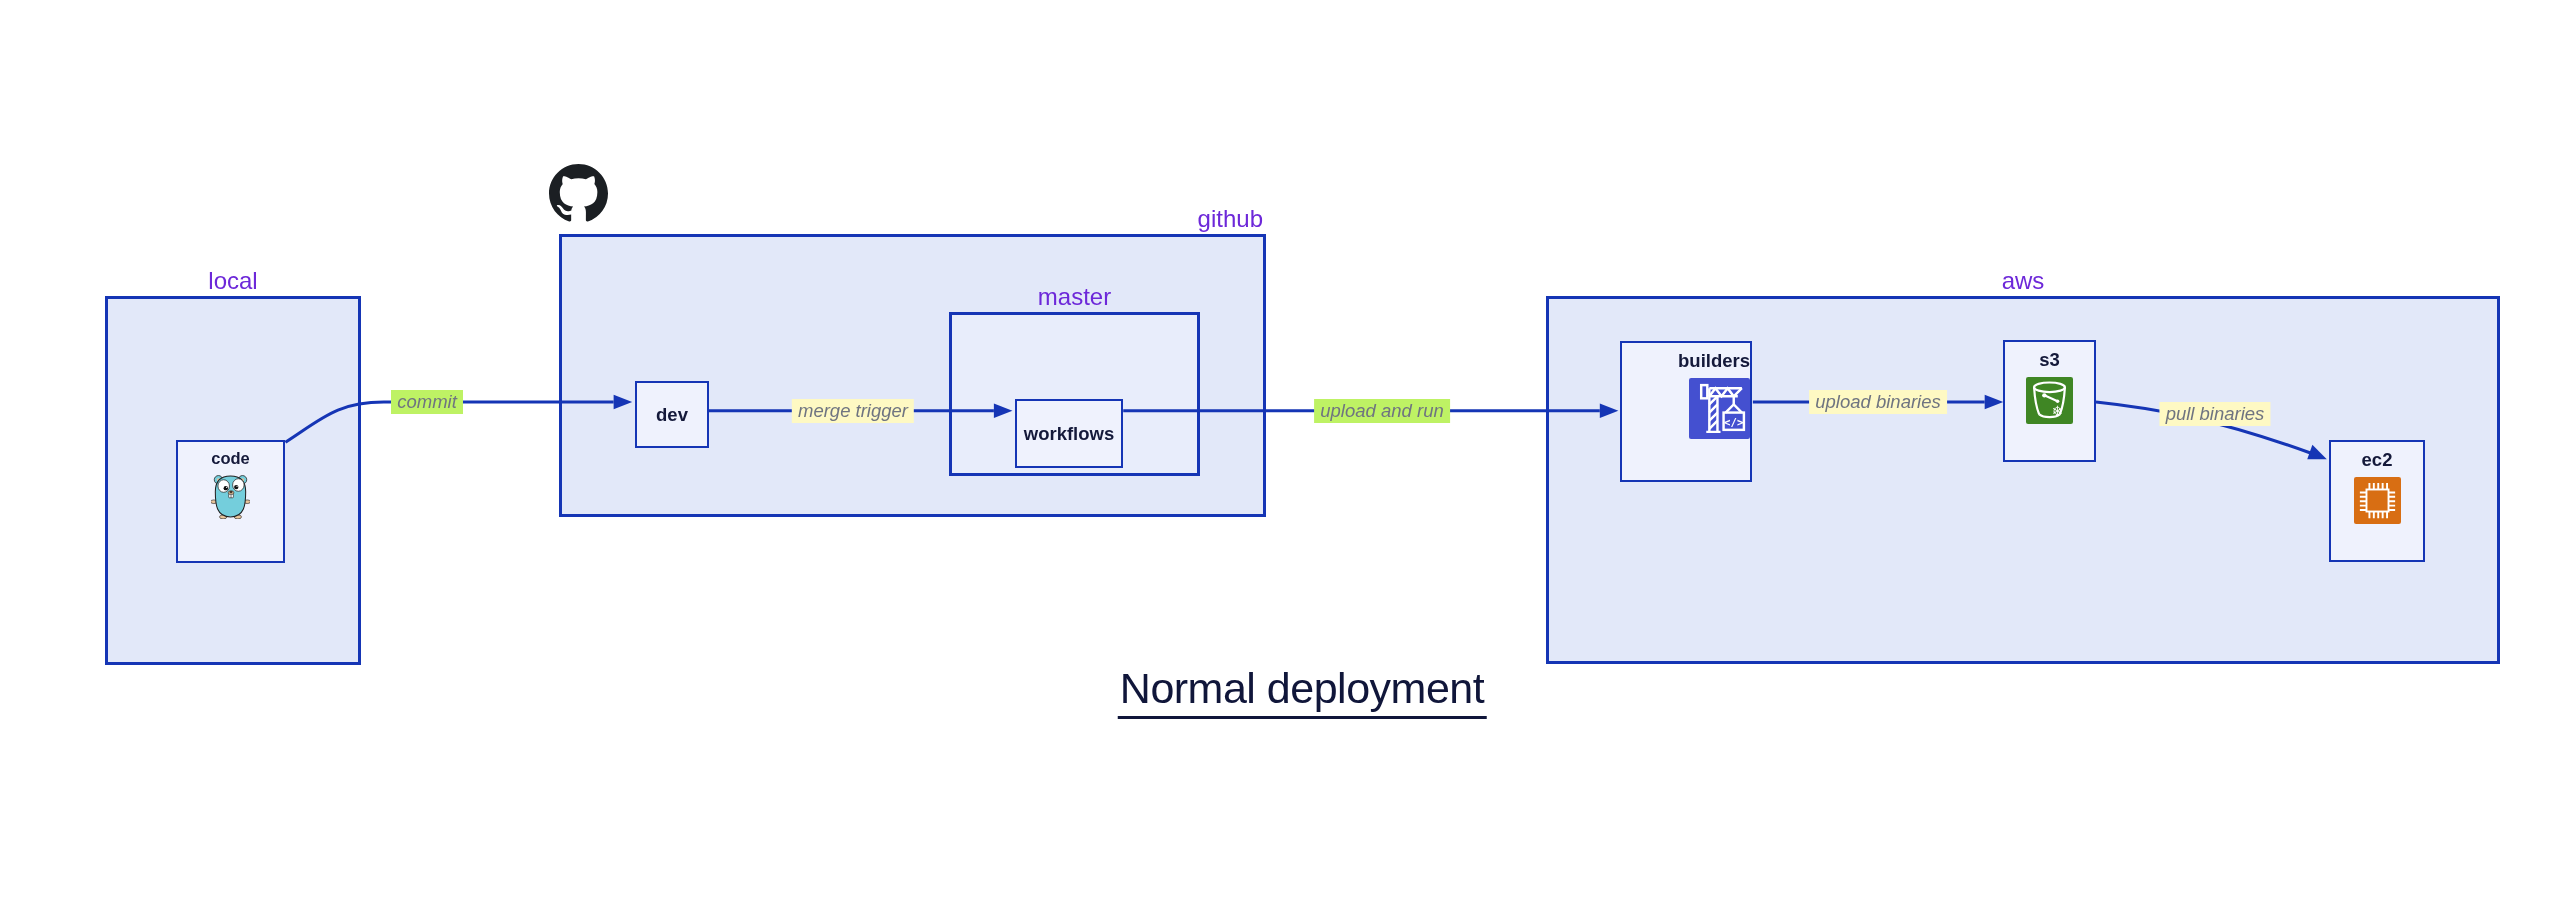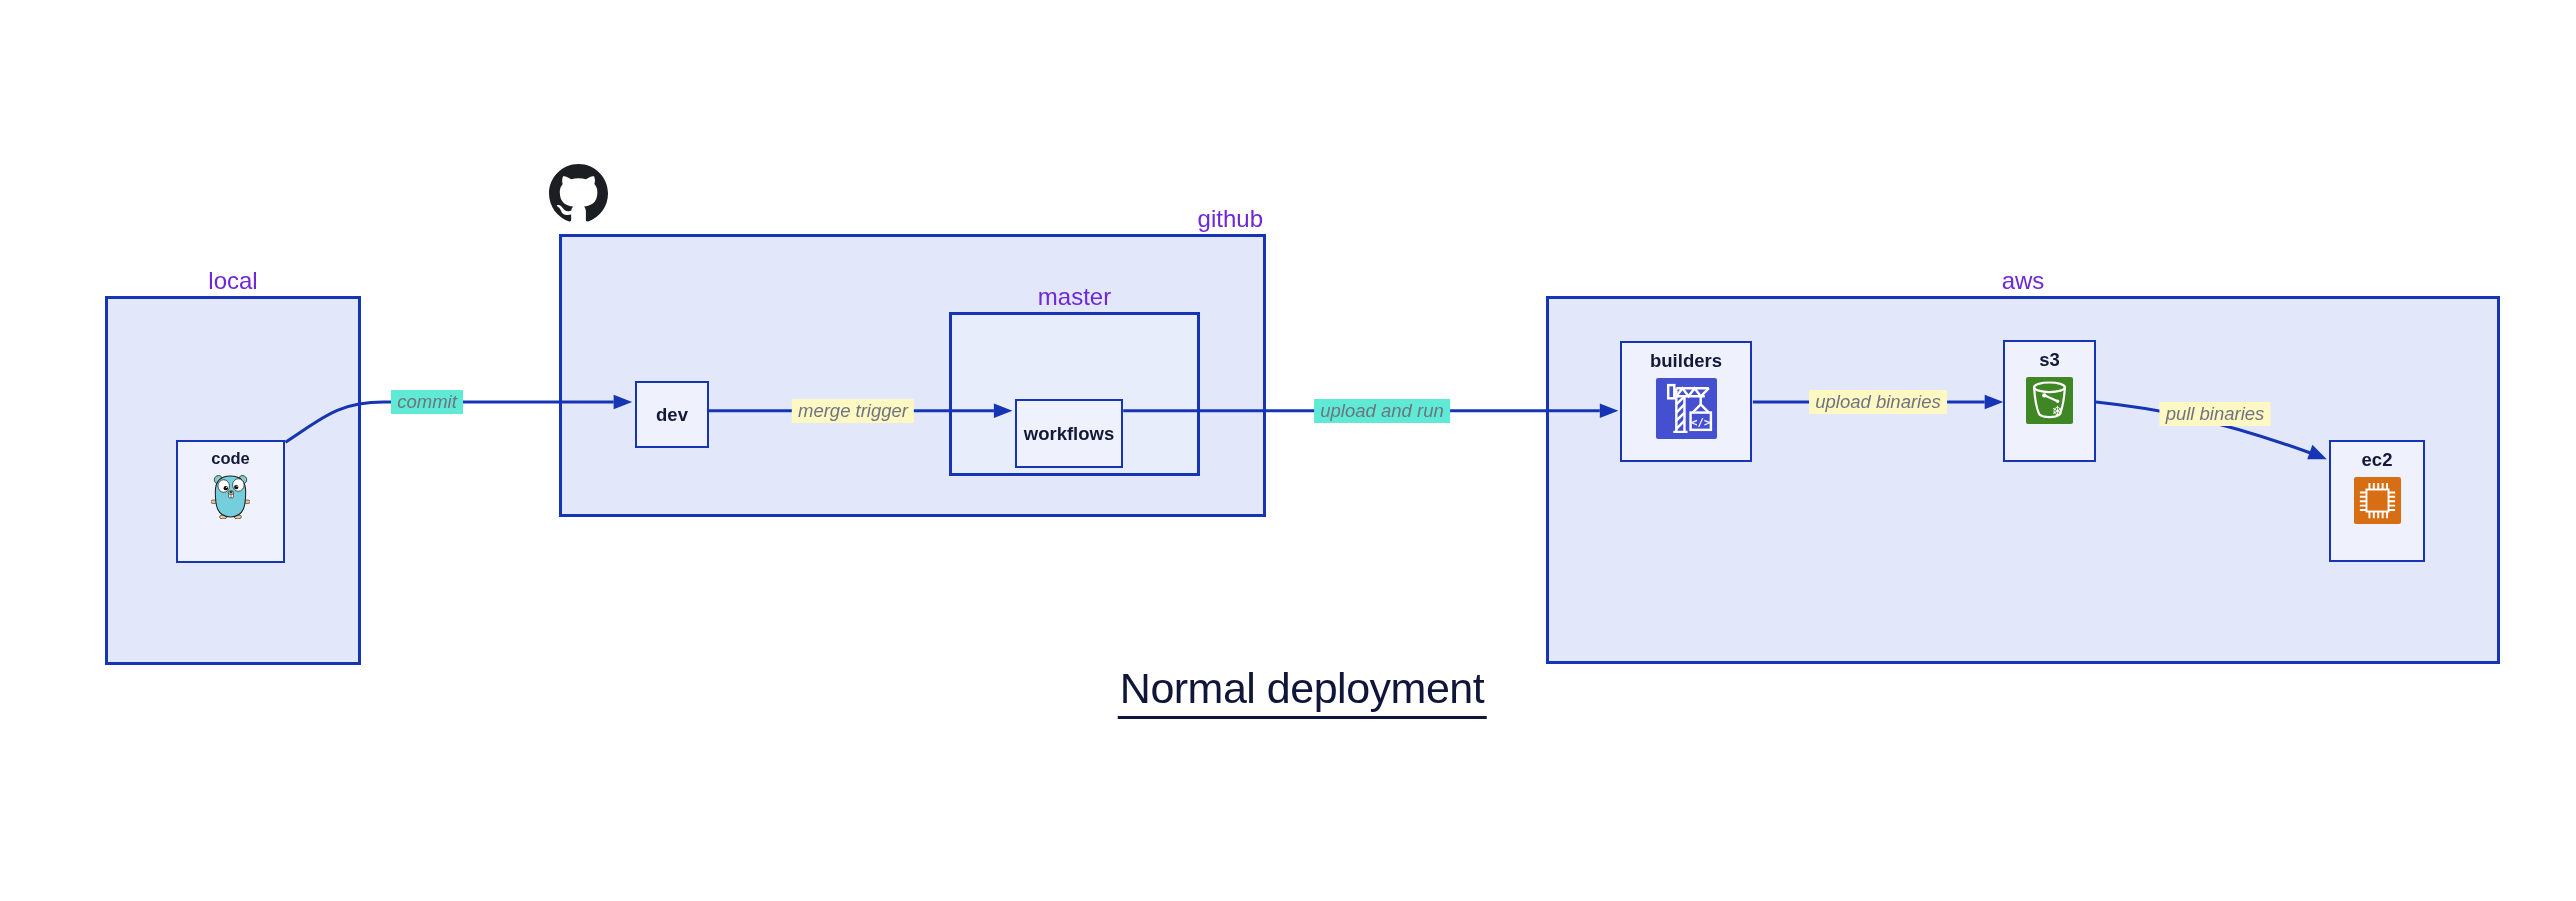--- a/index.html
+++ b/index.html
@@ -19,36 +19,36 @@
 
   
   .node{position:absolute;background:#eff2fd;border:2.6px solid #1535b5;box-sizing:border-box;
         display:flex;flex-direction:column;align-items:center;}
   .node-label{font-size:18.5px;font-weight:bold;color:#14193a;white-space:nowrap;}
   .node.center{justify-content:center;margin-top:14px;}
   .node.top .node-label{margin-top:7.2px;}
   #n-code     {left:176px;top:440px;width:109px;height:123px;}
   #n-dev      {left:635px;top:367px;width:74px;height:67px;}
   #n-workflows{left:1015px;top:385px;width:108px;height:69px;}
-  #n-builders {left:1620px;top:341px;width:132px;height:121px;}
+  #n-builders {left:1620px;top:341px;width:132px;height:141px;align-items:flex-end;}
   #n-s3       {left:2003px;top:340px;width:93px;height:122px;}
   #n-ec2      {left:2329px;top:440px;width:96px;height:122px;}
 
   
   .icon{margin-top:6.2px;display:block;}
   .icon-tile{border-radius:2.1px;}
   #octocat{position:absolute;left:549px;top:164px;width:59px;height:59px;}
 
   
   #edges{position:absolute;left:0;top:0;width:2604px;height:902px;pointer-events:none;}
 
   
   .edge-label{position:absolute;transform:translate(-50%,-50%);font-size:18.5px;font-style:italic;
        color:#6f7480;white-space:nowrap;padding:1px 6.2px;}
-  .bg-white{background:#5eead4;}
+  .bg-white{background:#bef264;}
   .bg-fill {background:#fef9c3;}
   #el-commit {left:427px;top:402px;}
   #el-merge  {left:853px;top:411px;}
   #el-upload-run{left:1382px;top:411px;}
   #el-upload-bin{left:1878px;top:402px;}
   #el-pull-bin{left:2215px;top:414px;}
 
   
   #diagram-title{position:absolute;left:1302px;top:664px;transform:translateX(-50%);
        font-size:43px;letter-spacing:-0.5px;color:#10163a;white-space:nowrap;

